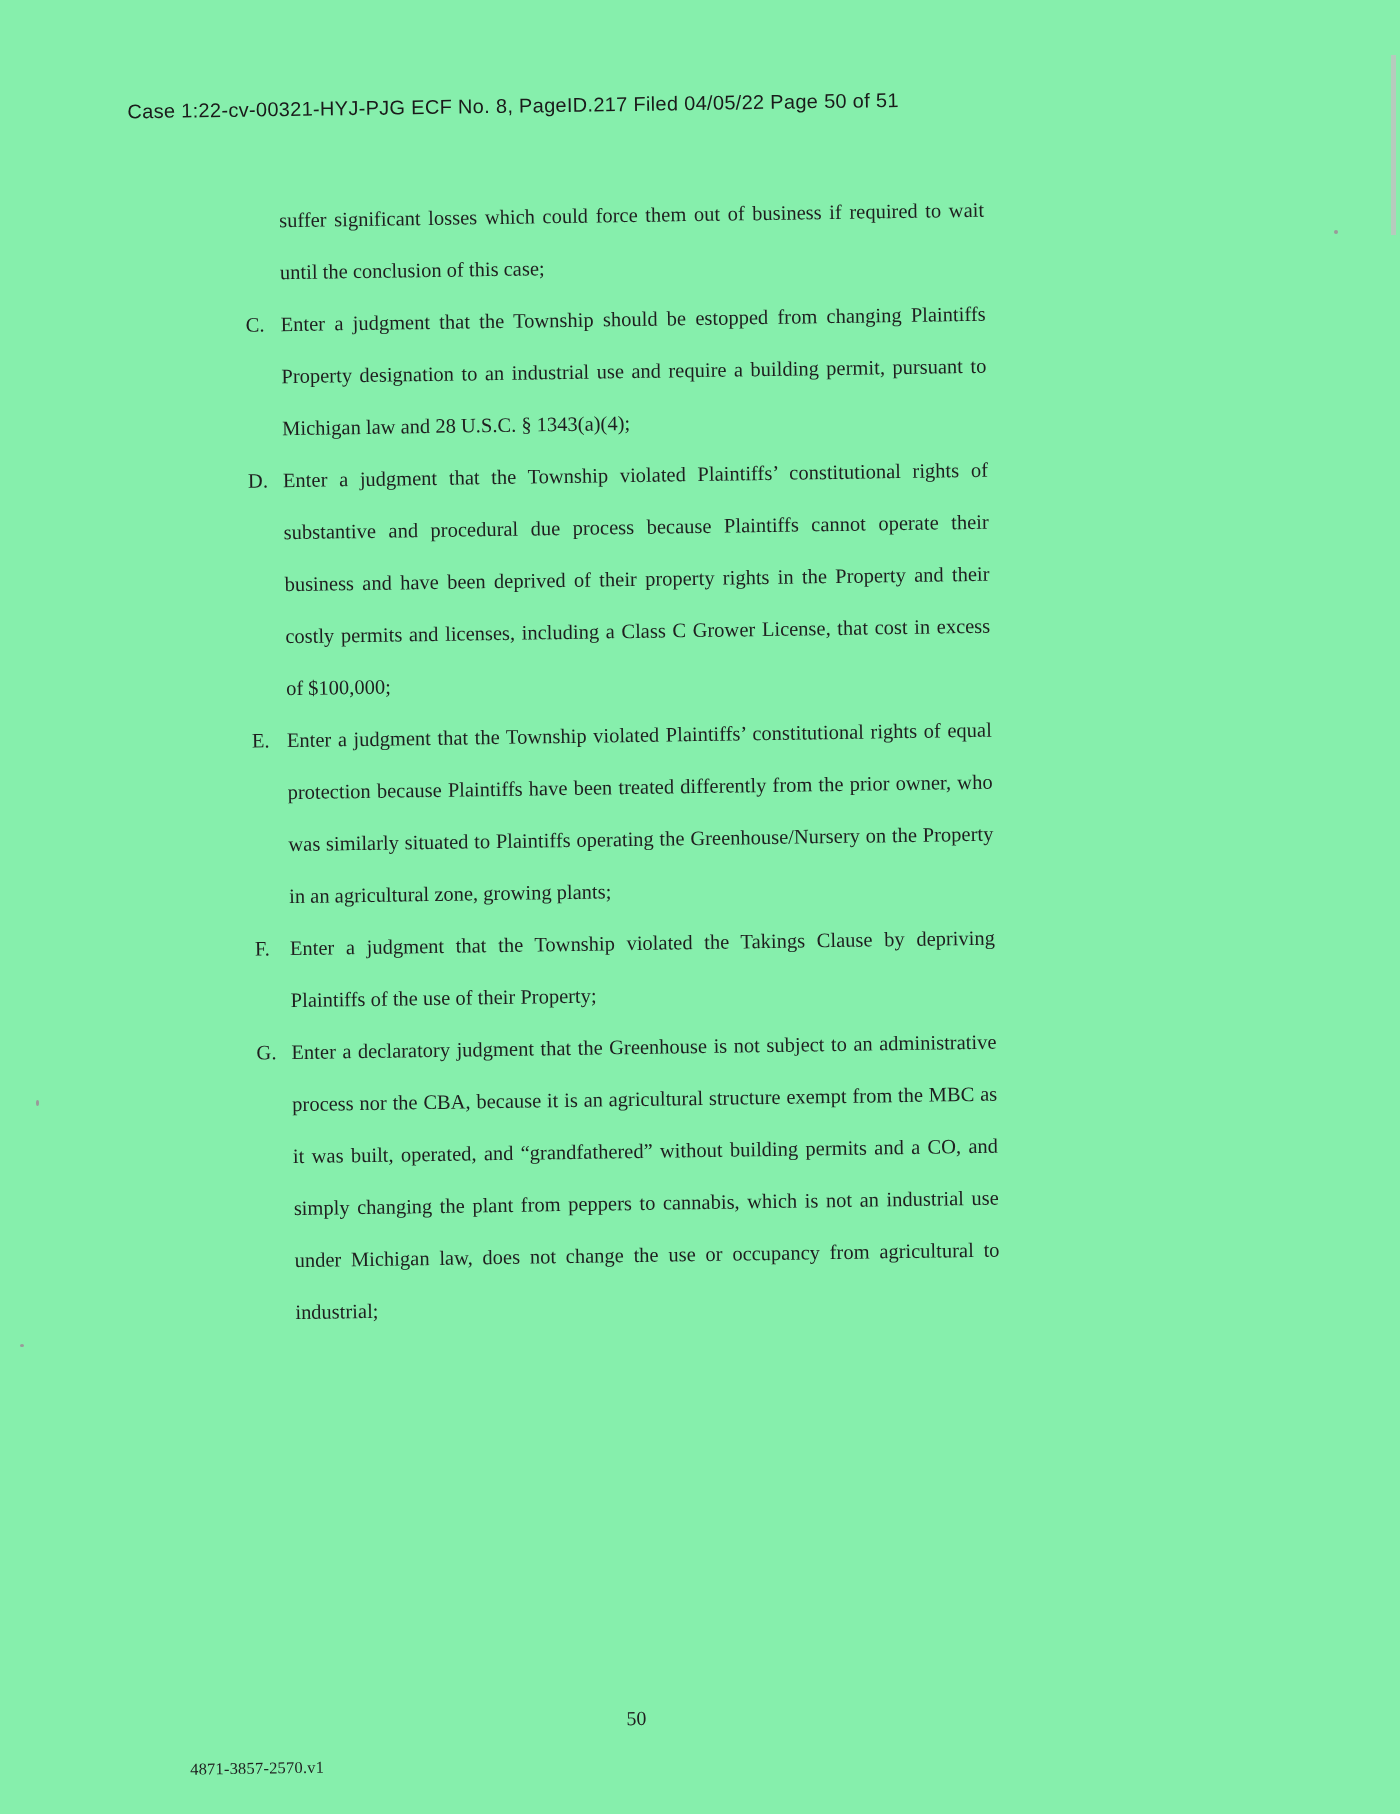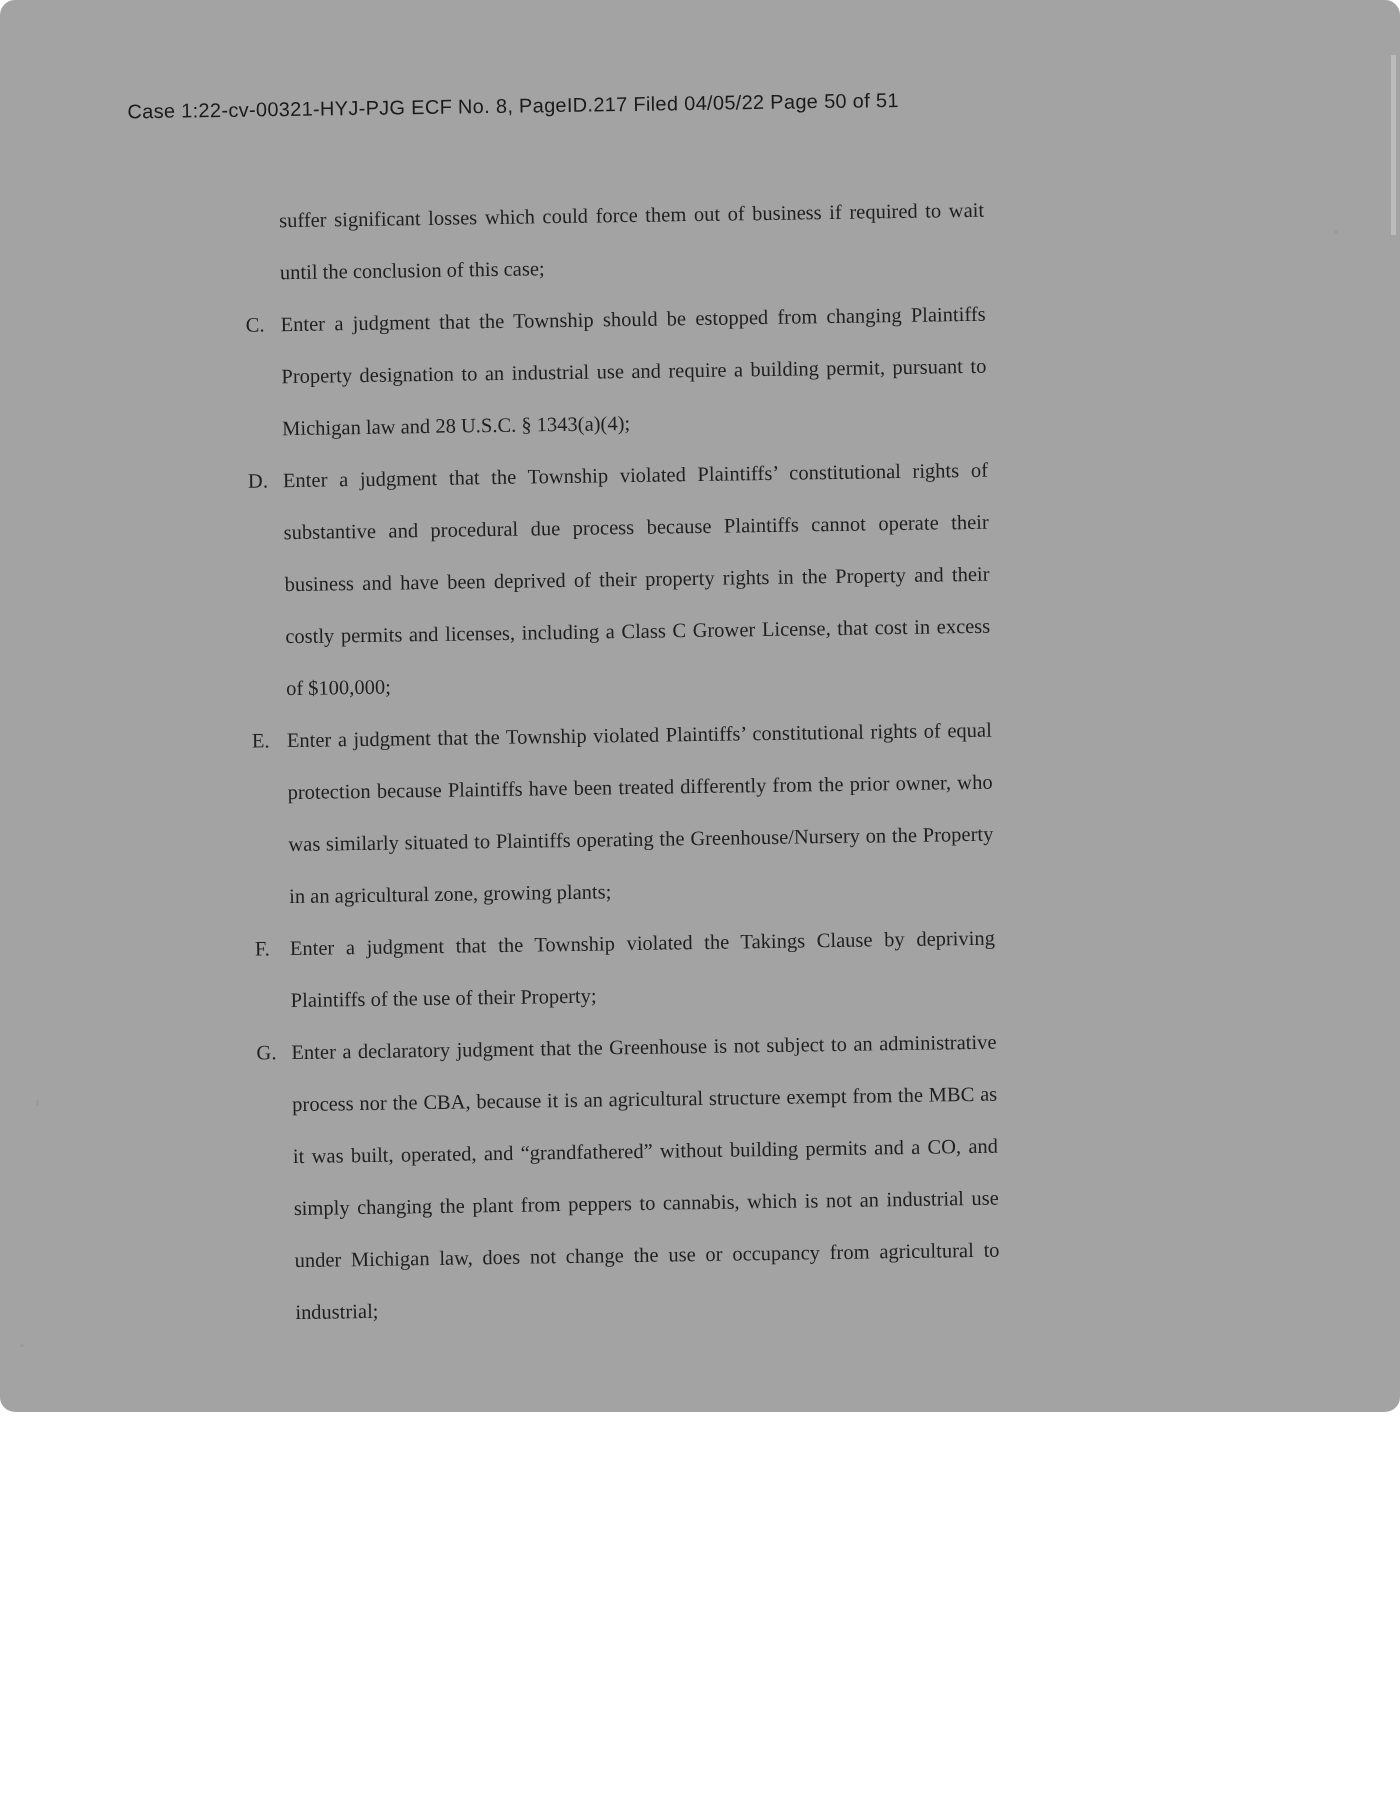--- a/index.html
+++ b/index.html
@@ -3,26 +3,25 @@
 <meta charset="utf-8">
 <style>
   html, body {
     margin: 0;
     padding: 0;
     background: #ffffff;
   }
   .sheet {
     position: relative;
     width: 1400px;
-    height: 1412px;
-    background: #a3a3a3;
+    height: 1814px;
+    background: #86efac;
     overflow: hidden;
     font-family: "Liberation Serif", serif;
     color: #1f1f1f;
-    border-radius: 15px;
   }
   .scan-rotate {
     position: absolute;
     inset: 0;
     transform: rotate(-0.85deg);
     transform-origin: 700px 950px;
   }
   .case-header {
     position: absolute;
     top: 92px;

